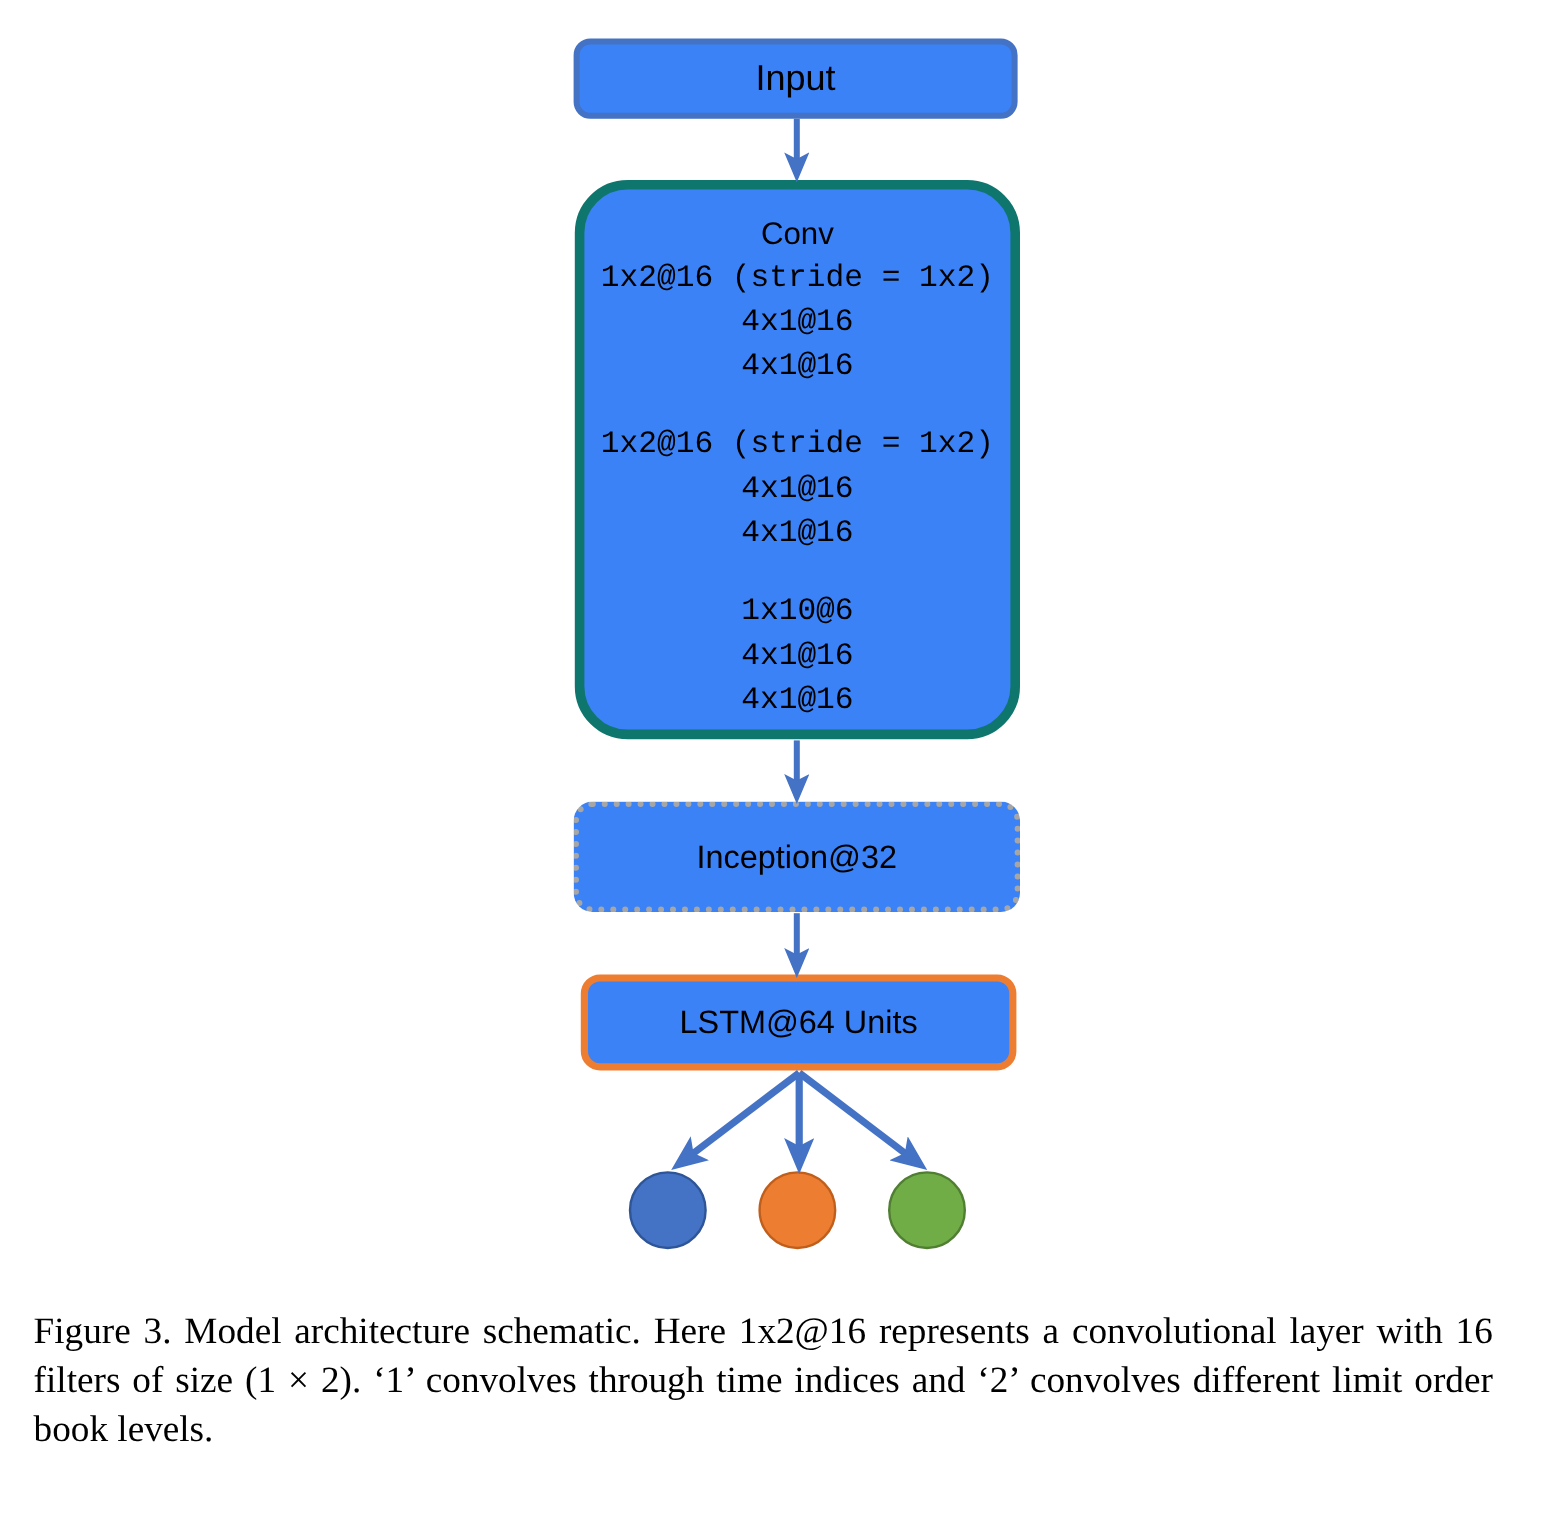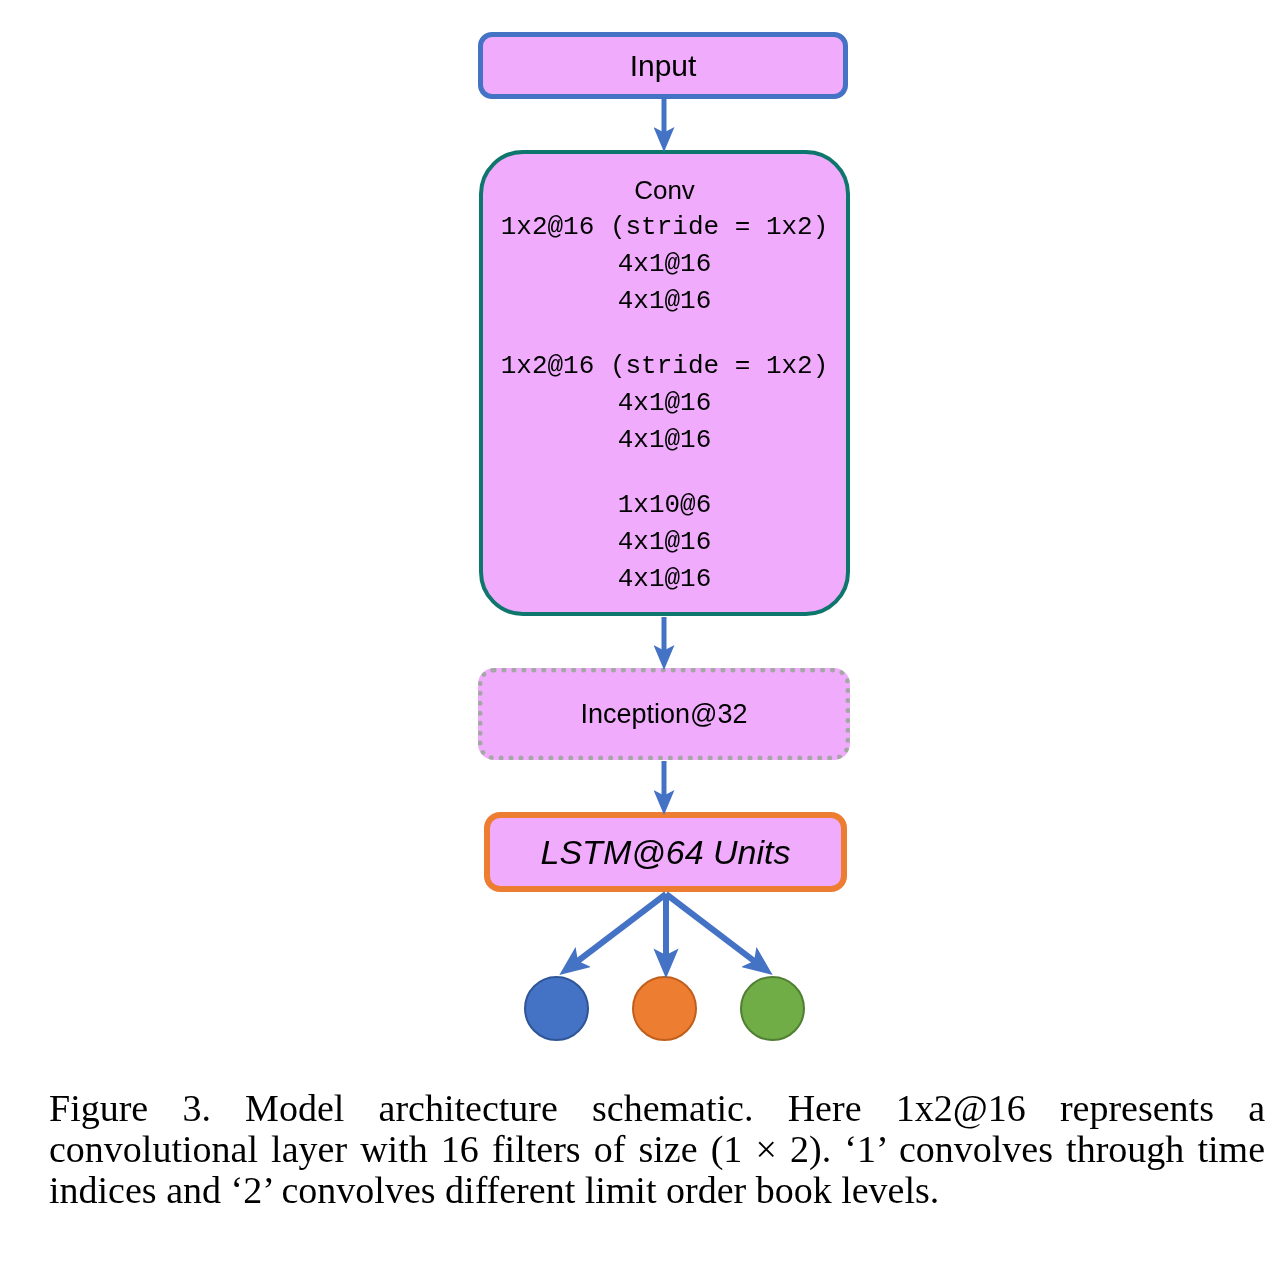--- a/index.html
+++ b/index.html
@@ -24,41 +24,41 @@
   }
 
   .node {
     position: absolute;
     box-sizing: border-box;
     display: flex;
     align-items: center;
     justify-content: center;
     text-align: center;
     color: #000000;
-    background: #f0abfc;
+    background: #3b82f6;
   }
 
   
   #node-input {
     left: 478px;
     top: 32px;
     width: 370px;
     height: 67px;
     border: 5px solid #4472C4;
     border-radius: 14px;
     font-size: 30px;
   }
 
   
   #node-conv {
     left: 479px;
     top: 150px;
     width: 371px;
     height: 466px;
-    border: 4px solid #0f766e;
+    border: 8px solid #0f766e;
     border-radius: 44px;
     flex-direction: column;
     justify-content: flex-start;
     padding-top: 18px;
   }
   .conv-title {
     font-size: 26px;
     line-height: 37px;
   }
   .conv-group {
@@ -83,22 +83,21 @@
   }
 
   
   #node-lstm {
     left: 484px;
     top: 812px;
     width: 363px;
     height: 80px;
     border: 6px solid #ED7D31;
     border-radius: 16px;
-    font-size: 34px;
-    font-style: italic;
+    font-size: 27px;
   }
 
   
   .out-circle {
     position: absolute;
     width: 65px;
     height: 65px;
     border-radius: 50%;
     box-sizing: border-box;
   }
@@ -112,25 +111,25 @@
     left: 0;
     top: 0;
     width: 1284px;
     height: 1070px;
     pointer-events: none;
   }
 
   
   #caption {
     position: absolute;
-    left: 49px;
+    left: 28px;
     top: 1088px;
     width: 1216px;
     font-family: "Liberation Serif", serif;
-    font-size: 38px;
+    font-size: 31px;
     line-height: 41px;
     color: #000000;
     text-align: justify;
     text-align-last: left;
   }
   #caption .figure-label { white-space: pre; }
 </style>
 </head>
 <body>
 

